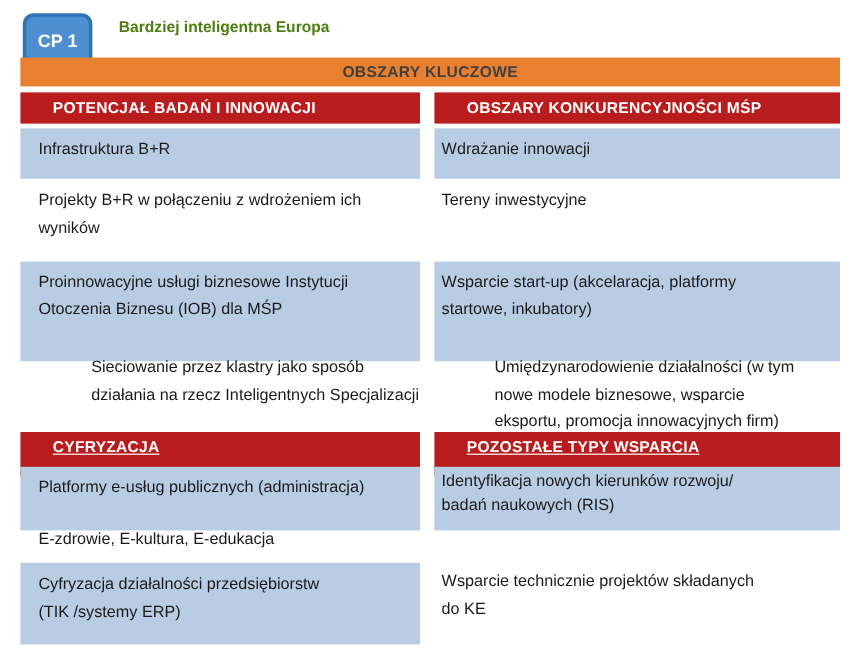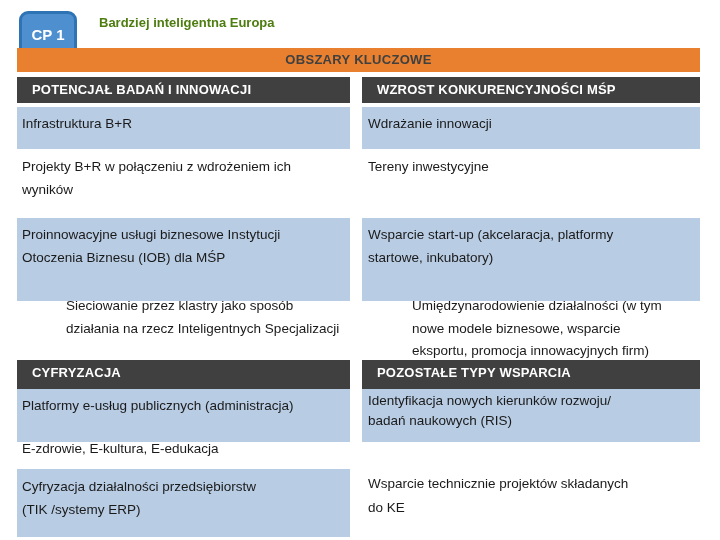--- a/index.html
+++ b/index.html
@@ -8,54 +8,54 @@
 
   .badge{position:absolute;left:19px;top:11px;width:58px;height:46px;
          background:#4E8FD0;border:3px solid #2E74B5;border-radius:9px;
          color:#fff;font-weight:bold;font-size:15px;
          display:flex;align-items:center;justify-content:center;box-sizing:border-box;}
   .title{position:absolute;left:99px;top:15px;font-size:13px;font-weight:bold;color:#4d7c0f;}
   .banner{position:absolute;left:17px;top:48px;width:683px;height:24px;
           background:#E8802F;color:#404040;font-weight:bold;font-size:13px;
           line-height:24px;text-align:center;letter-spacing:.3px;}
 
-  .hdr{position:absolute;background:#404040;color:#fff;font-weight:bold;
-       font-size:13px;height:26px;line-height:26px;padding-left:15px;
+  .hdr{position:absolute;background:#b91c1c;color:#fff;font-weight:bold;
+       font-size:13px;height:26px;line-height:26px;padding-left:27px;
        box-sizing:border-box;letter-spacing:.2px;}
   .cell{position:absolute;font-size:13.5px;line-height:22.5px;color:#1a1a1a;
-        padding:6px 8px 6px 5px;box-sizing:border-box;white-space:pre-line;}
+        padding:6px 8px 6px 15px;box-sizing:border-box;white-space:pre-line;}
   .colL{left:17px;width:333px;}
   .colR{left:362px;width:338px;}
   .cell.colR{padding-left:6px;}
   .shaded{background:#B8CCE4;}
   .ctr{padding-left:4px;padding-right:4px;}
 
   .y-hdr1{top:77px;}
   .rA{top:107px;height:42px;}
   .rB{top:150px;}
   .rC{top:218px;height:83px;}
   .rD{top:289px;margin-left:44px;}
-  .y-hdr2{top:360px;height:37px;line-height:25px;}
+  .y-hdr2{top:360px;height:37px;line-height:25px;text-decoration:underline;}
   .rE{top:389px;height:53px;}
   .rE.colR{line-height:19.5px;padding-top:2px;}
   .rF{top:432px;}
   .rG{top:469px;height:68px;padding-top:7px;}
   .rGr{top:466px;line-height:24px;}
 </style>
 </head>
 <body>
 
 <div id="slide">
 
   <div class="badge">CP 1</div>
   <div class="title">Bardziej inteligentna Europa</div>
   <div class="banner">OBSZARY KLUCZOWE</div>
 
   <div class="hdr colL y-hdr1">POTENCJAŁ BADAŃ I INNOWACJI</div>
-  <div class="hdr colR y-hdr1">WZROST KONKURENCYJNOŚCI MŚP</div>
+  <div class="hdr colR y-hdr1">OBSZARY KONKURENCYJNOŚCI MŚP</div>
 
   <div class="cell colL rA shaded">Infrastruktura B+R</div>
   <div class="cell colR rA shaded">Wdrażanie innowacji</div>
 
   <div class="cell colL rB">Projekty B+R w połączeniu z wdrożeniem ich
 wyników</div>
   <div class="cell colR rB">Tereny inwestycyjne</div>
 
   <div class="cell colL rC shaded">Proinnowacyjne usługi biznesowe Instytucji
 Otoczenia Biznesu (IOB) dla MŚP</div>

